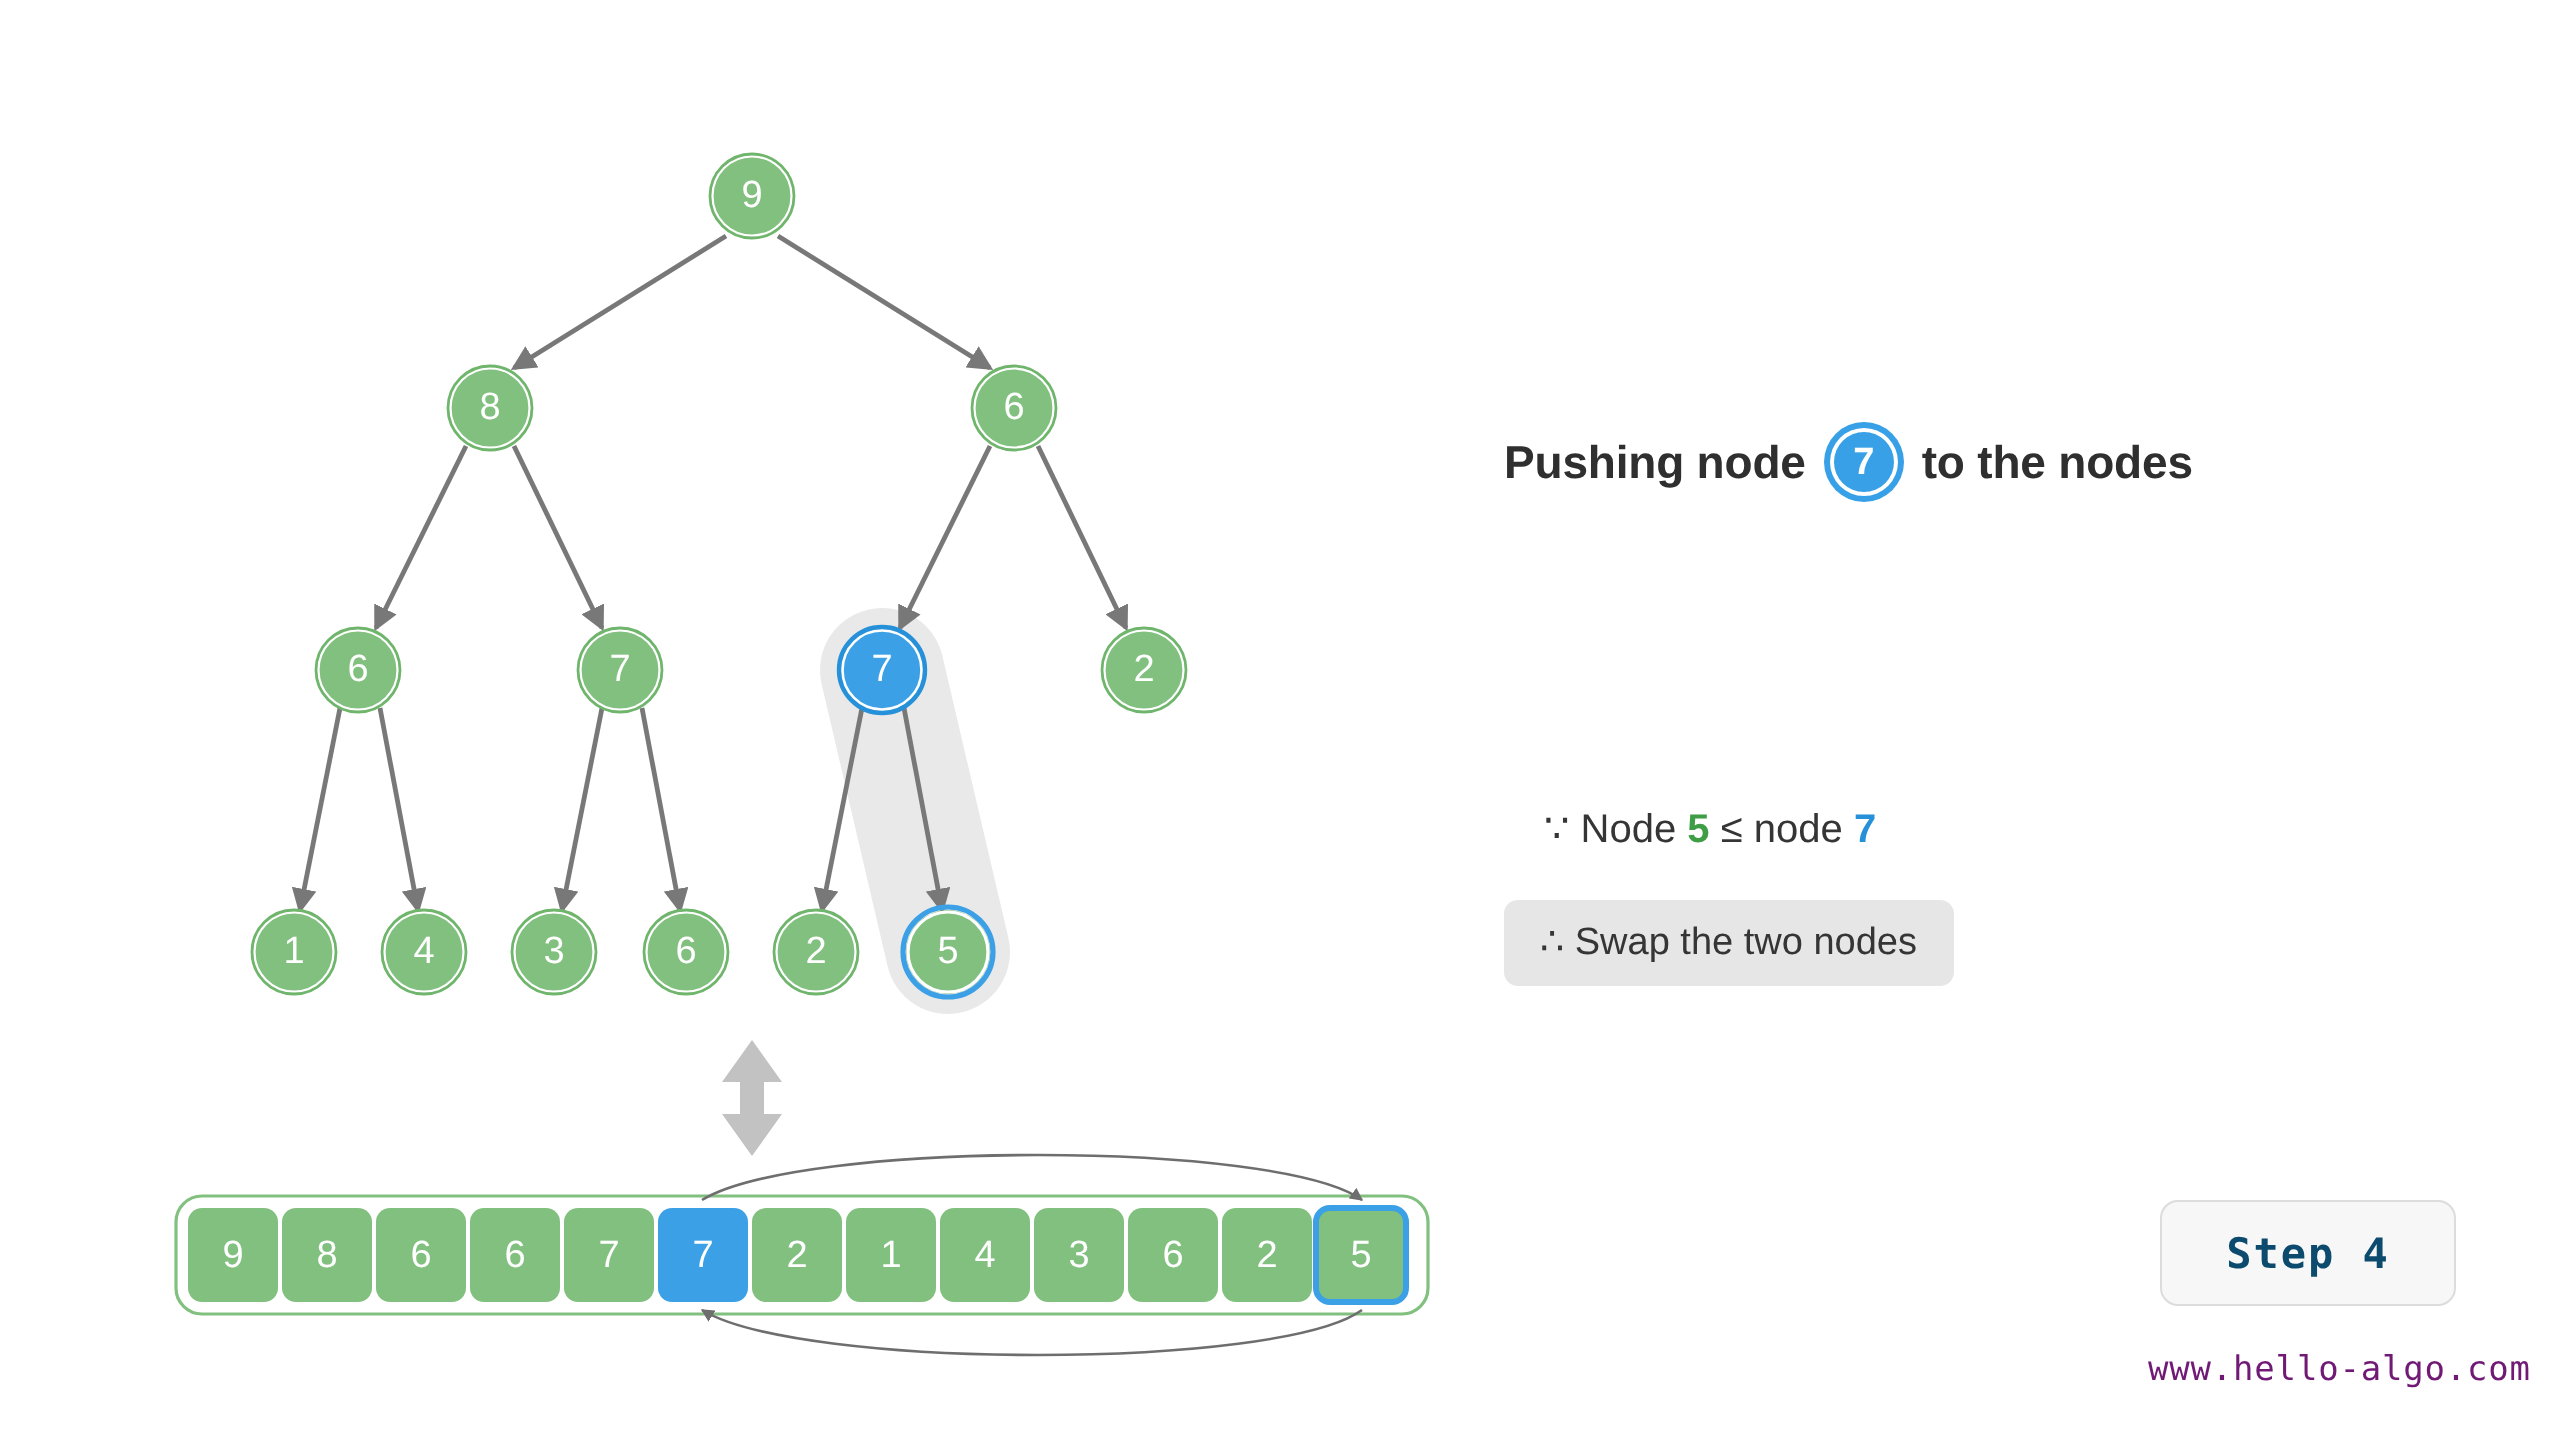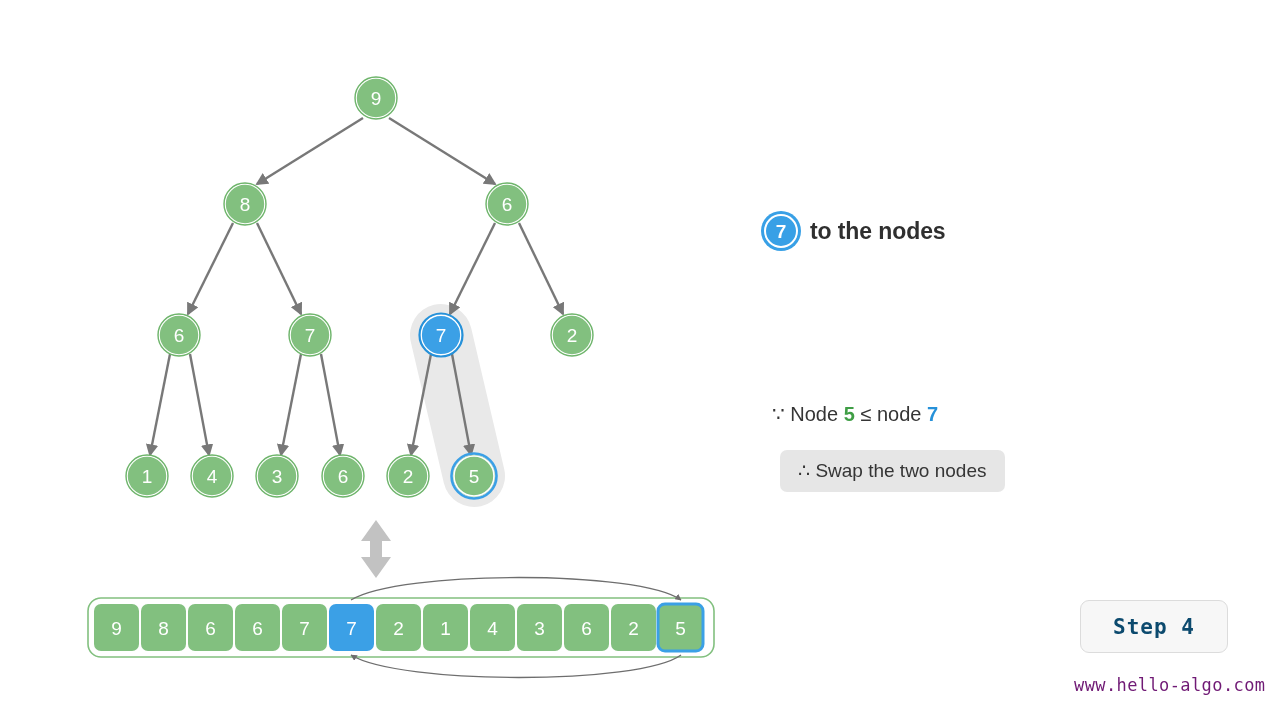--- a/index.html
+++ b/index.html
@@ -100,21 +100,20 @@
   .therefore {
     position: absolute;
     left: 0px;
     top: 450px;
     background: #e6e6e6;
     border-radius: 7px;
     padding: 9px 18px 10px 18px;
     font-size: 19px;
     color: #353535;
     white-space: nowrap;
-    margin-left: 28px;
   }
 
   .hl-blue { color: #2691d9; font-weight: bold; }
   .hl-green { color: #3f9e45; font-weight: bold; }
 
   #step-badge {
     position: absolute;
     left: 328px;
     top: 600px;
     width: 148px;
@@ -324,20 +323,21 @@
     <g fill="none" stroke="#6e6e6e" stroke-width="1.3">
       <path d="M 351 600 C 400 570, 640 570, 681 600" marker-end="url(#arrowheadThin)"></path>
       <path d="M 681 655 C 640 685, 400 685, 351 655" marker-end="url(#arrowheadThin)"></path>
     </g>
   </svg>
 </div>
 
 <div id="panel">
 
   <div id="title">
+    <span>Pushing node</span>
     <span class="badge">7</span>
     <span>to the nodes</span>
   </div>
 
 
 
   <div class="because">
     <span>∵</span>
     <span>Node</span>
     <span class="hl-green">5</span>

